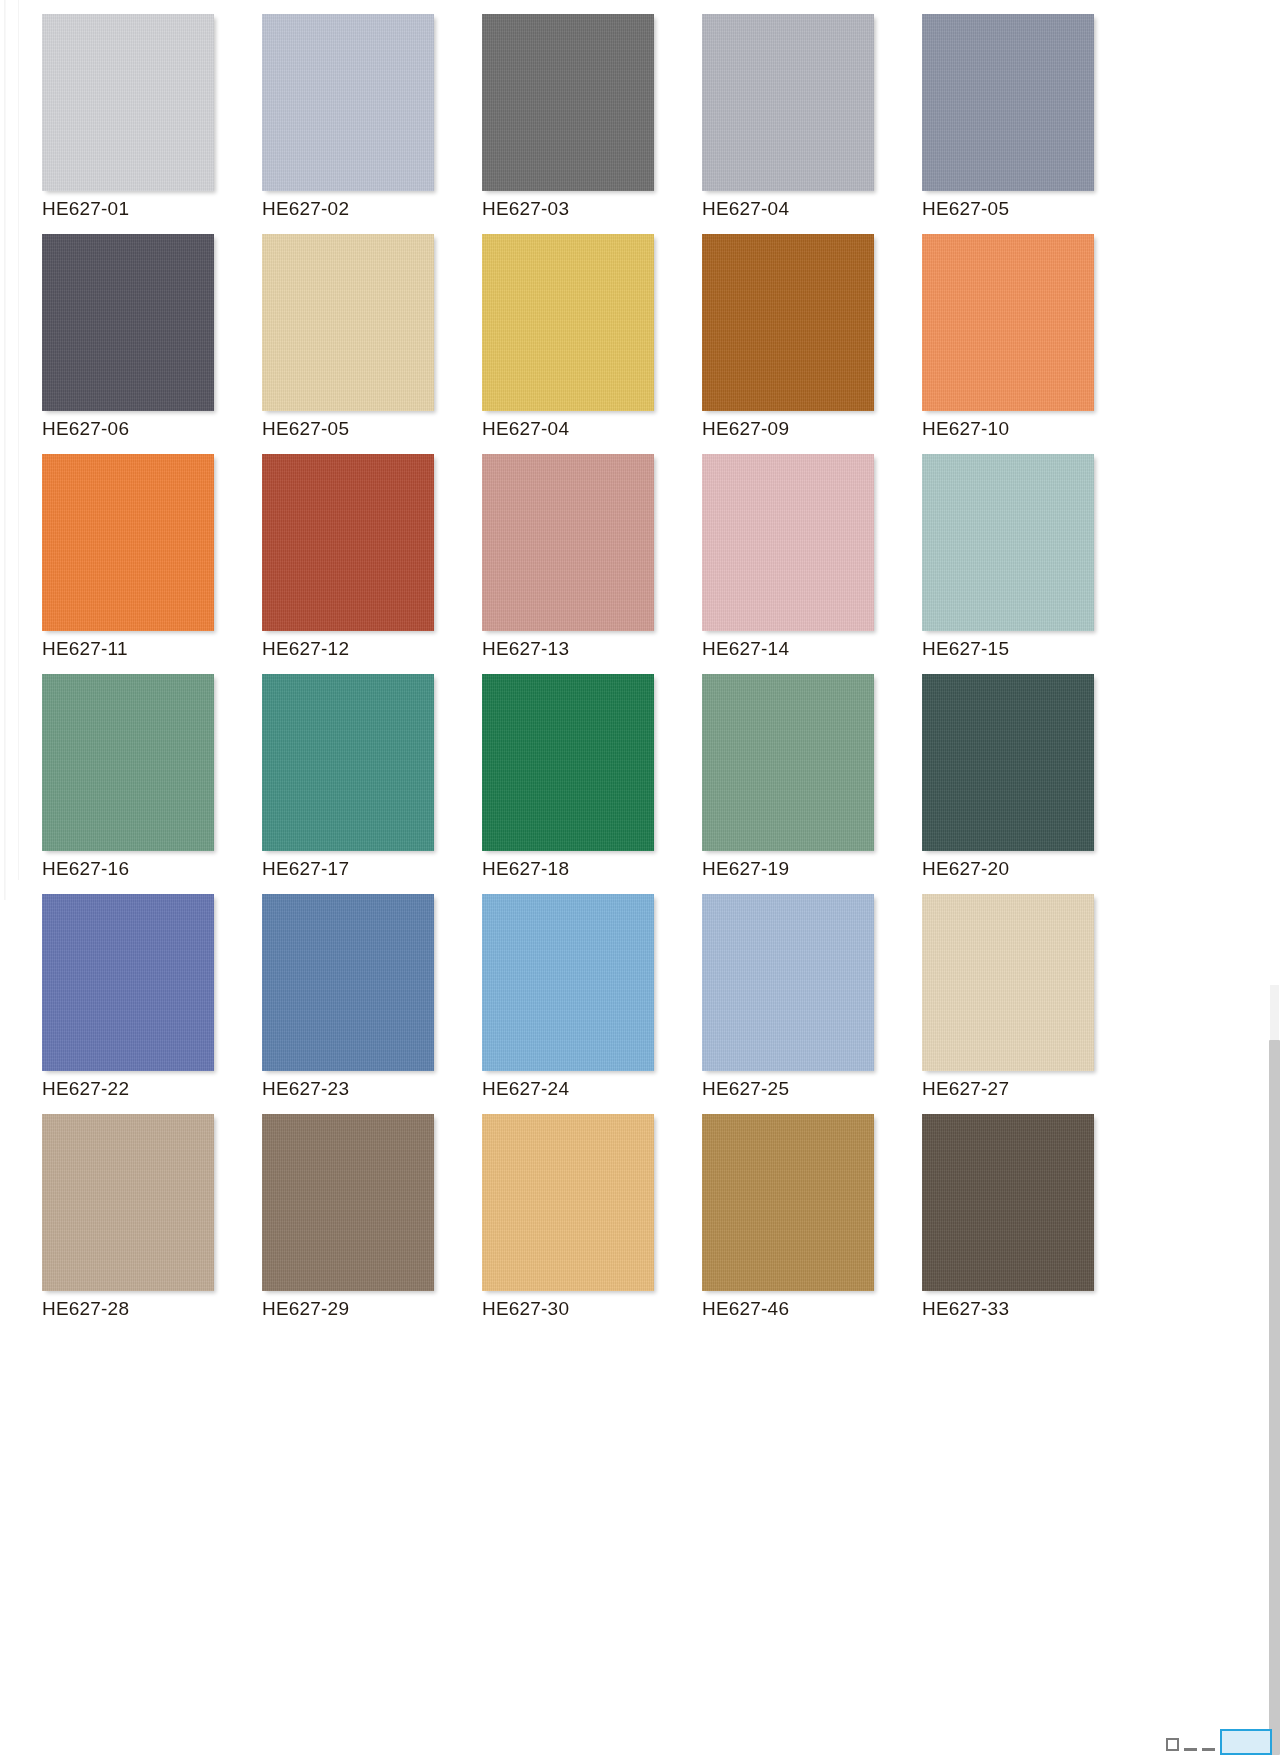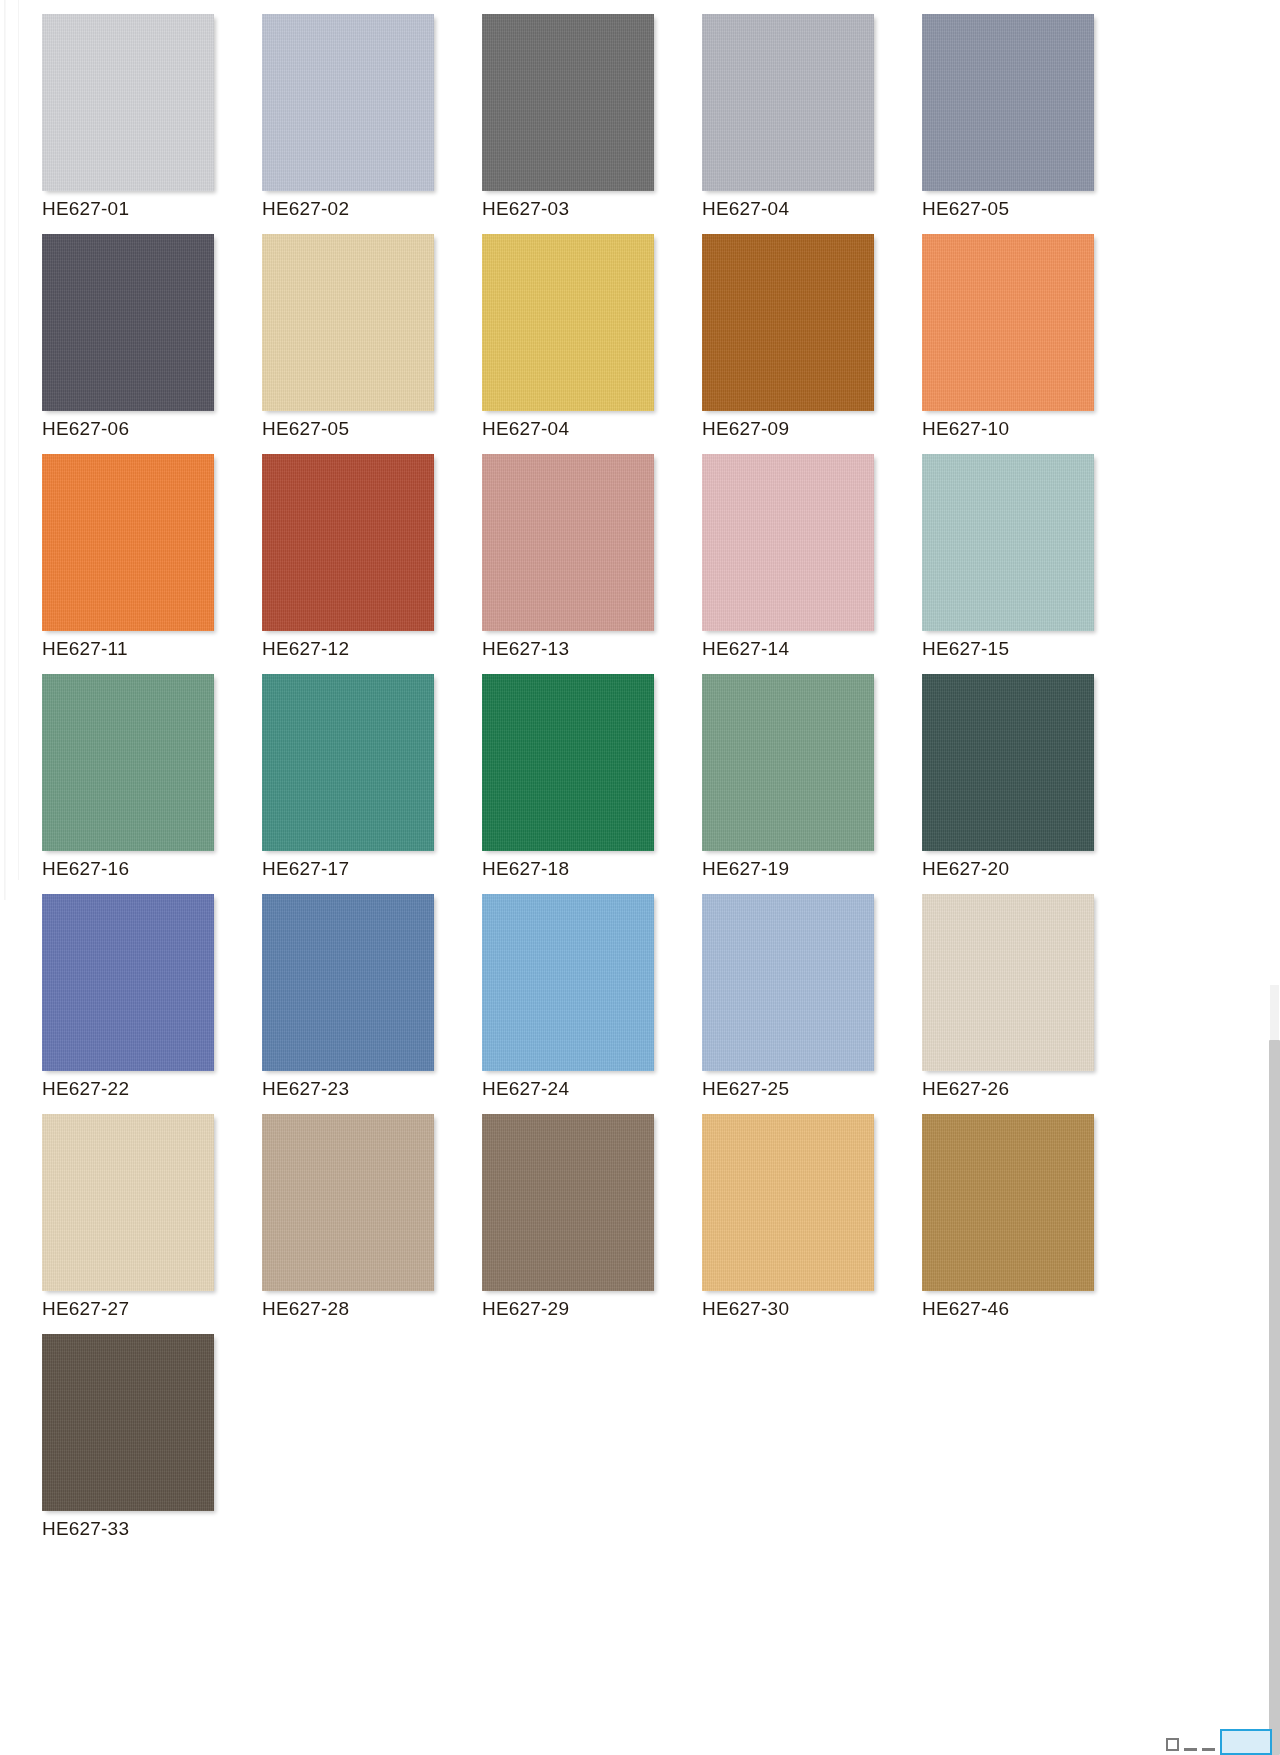--- a/index.html
+++ b/index.html
@@ -306,26 +306,20 @@
         <div class="label">HE627-24</div>
       </div>
       <div class="cell">
         <div class="chip-wrap">
           <div class="chip" style="background-color: rgb(167, 188, 216);"></div>
         </div>
         <div class="label">HE627-25</div>
       </div>
       <div class="cell">
         <div class="chip-wrap">
-          <div class="chip" style="background-color: rgb(226, 216, 200);"></div>
-        </div>
-        <div class="label">HE627-26</div>
-      </div>
-      <div class="cell">
-        <div class="chip-wrap">
           <div class="chip" style="background-color: rgb(229, 214, 185);"></div>
         </div>
         <div class="label">HE627-27</div>
       </div>
       <div class="cell">
         <div class="chip-wrap">
           <div class="chip" style="background-color: rgb(192, 171, 149);"></div>
         </div>
         <div class="label">HE627-28</div>
       </div>

